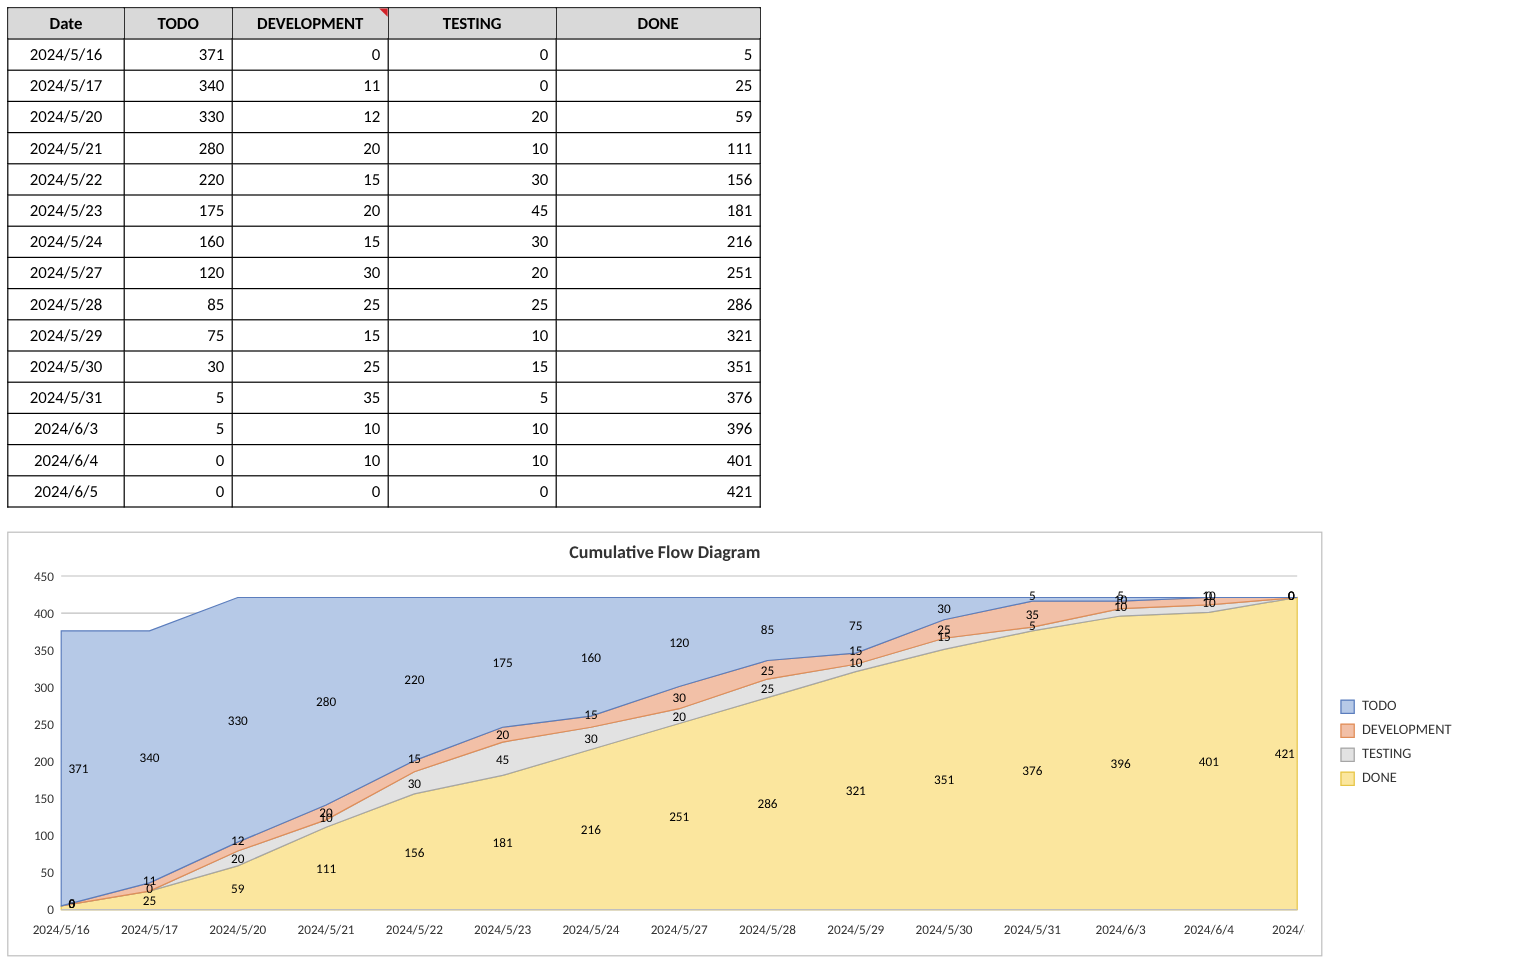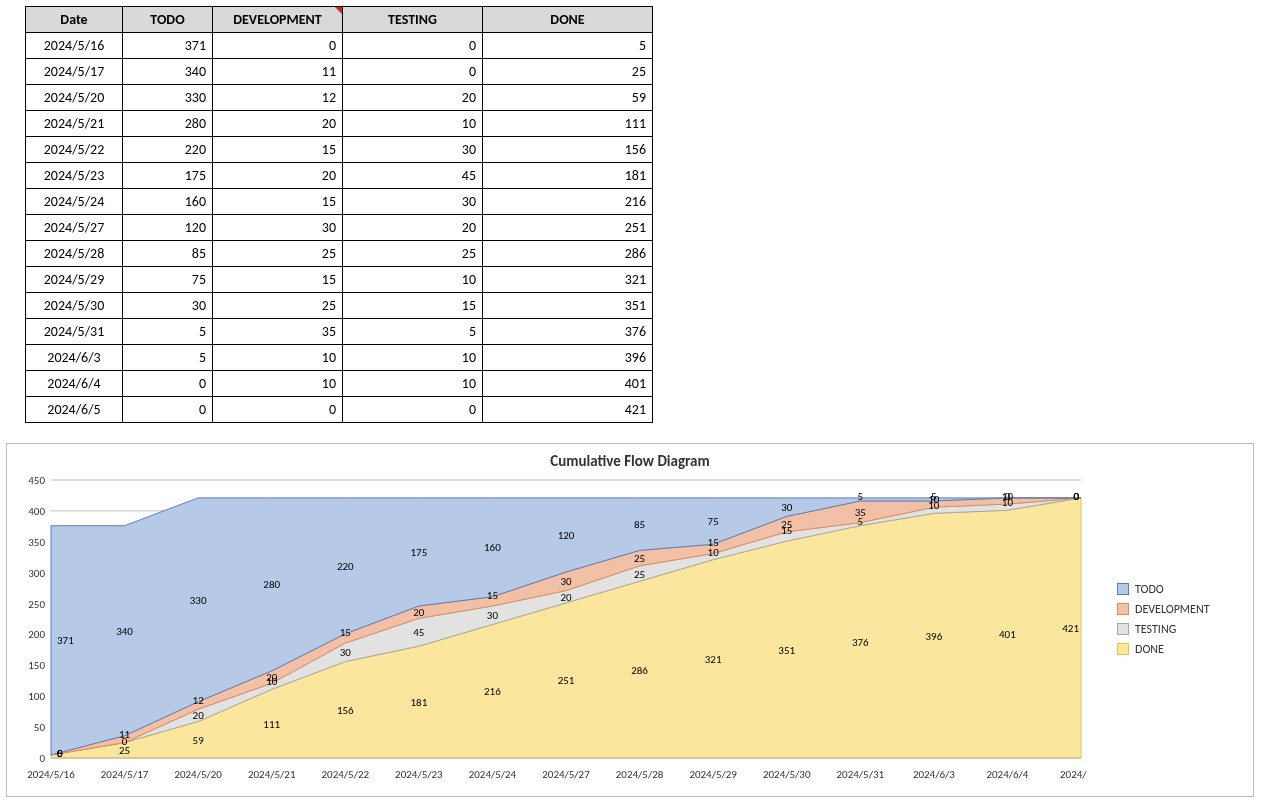--- a/index.html
+++ b/index.html
@@ -11,21 +11,20 @@
     color: #000;
   }
   .page {
     width: 1262px;
     box-sizing: border-box;
     padding: 6px;
   }
   table.data {
     border-collapse: collapse;
     table-layout: fixed;
-    margin-left: 19px;
   }
   table.data th, table.data td {
     border: 1px solid #000;
     padding: 4px 6px;
     height: 20px;
     box-sizing: border-box;
   }
   table.data th {
     background: #d9d9d9;
     font-weight: bold;
@@ -39,21 +38,21 @@
     top: 0;
     right: 0;
     width: 0;
     height: 0;
     border-top: 7px solid #d2232a;
     border-left: 7px solid transparent;
   }
 
   .chart-box {
     margin-top: 20px;
-    width: 1248px;
+    width: 1096px;
     border: 1px solid #bfbfbf;
     position: relative;
     box-sizing: border-box;
     padding: 8px 0 6px 0;
   }
   .chart-title {
     text-align: center;
     font-weight: bold;
     font-size: 15px;
     color: #333;

